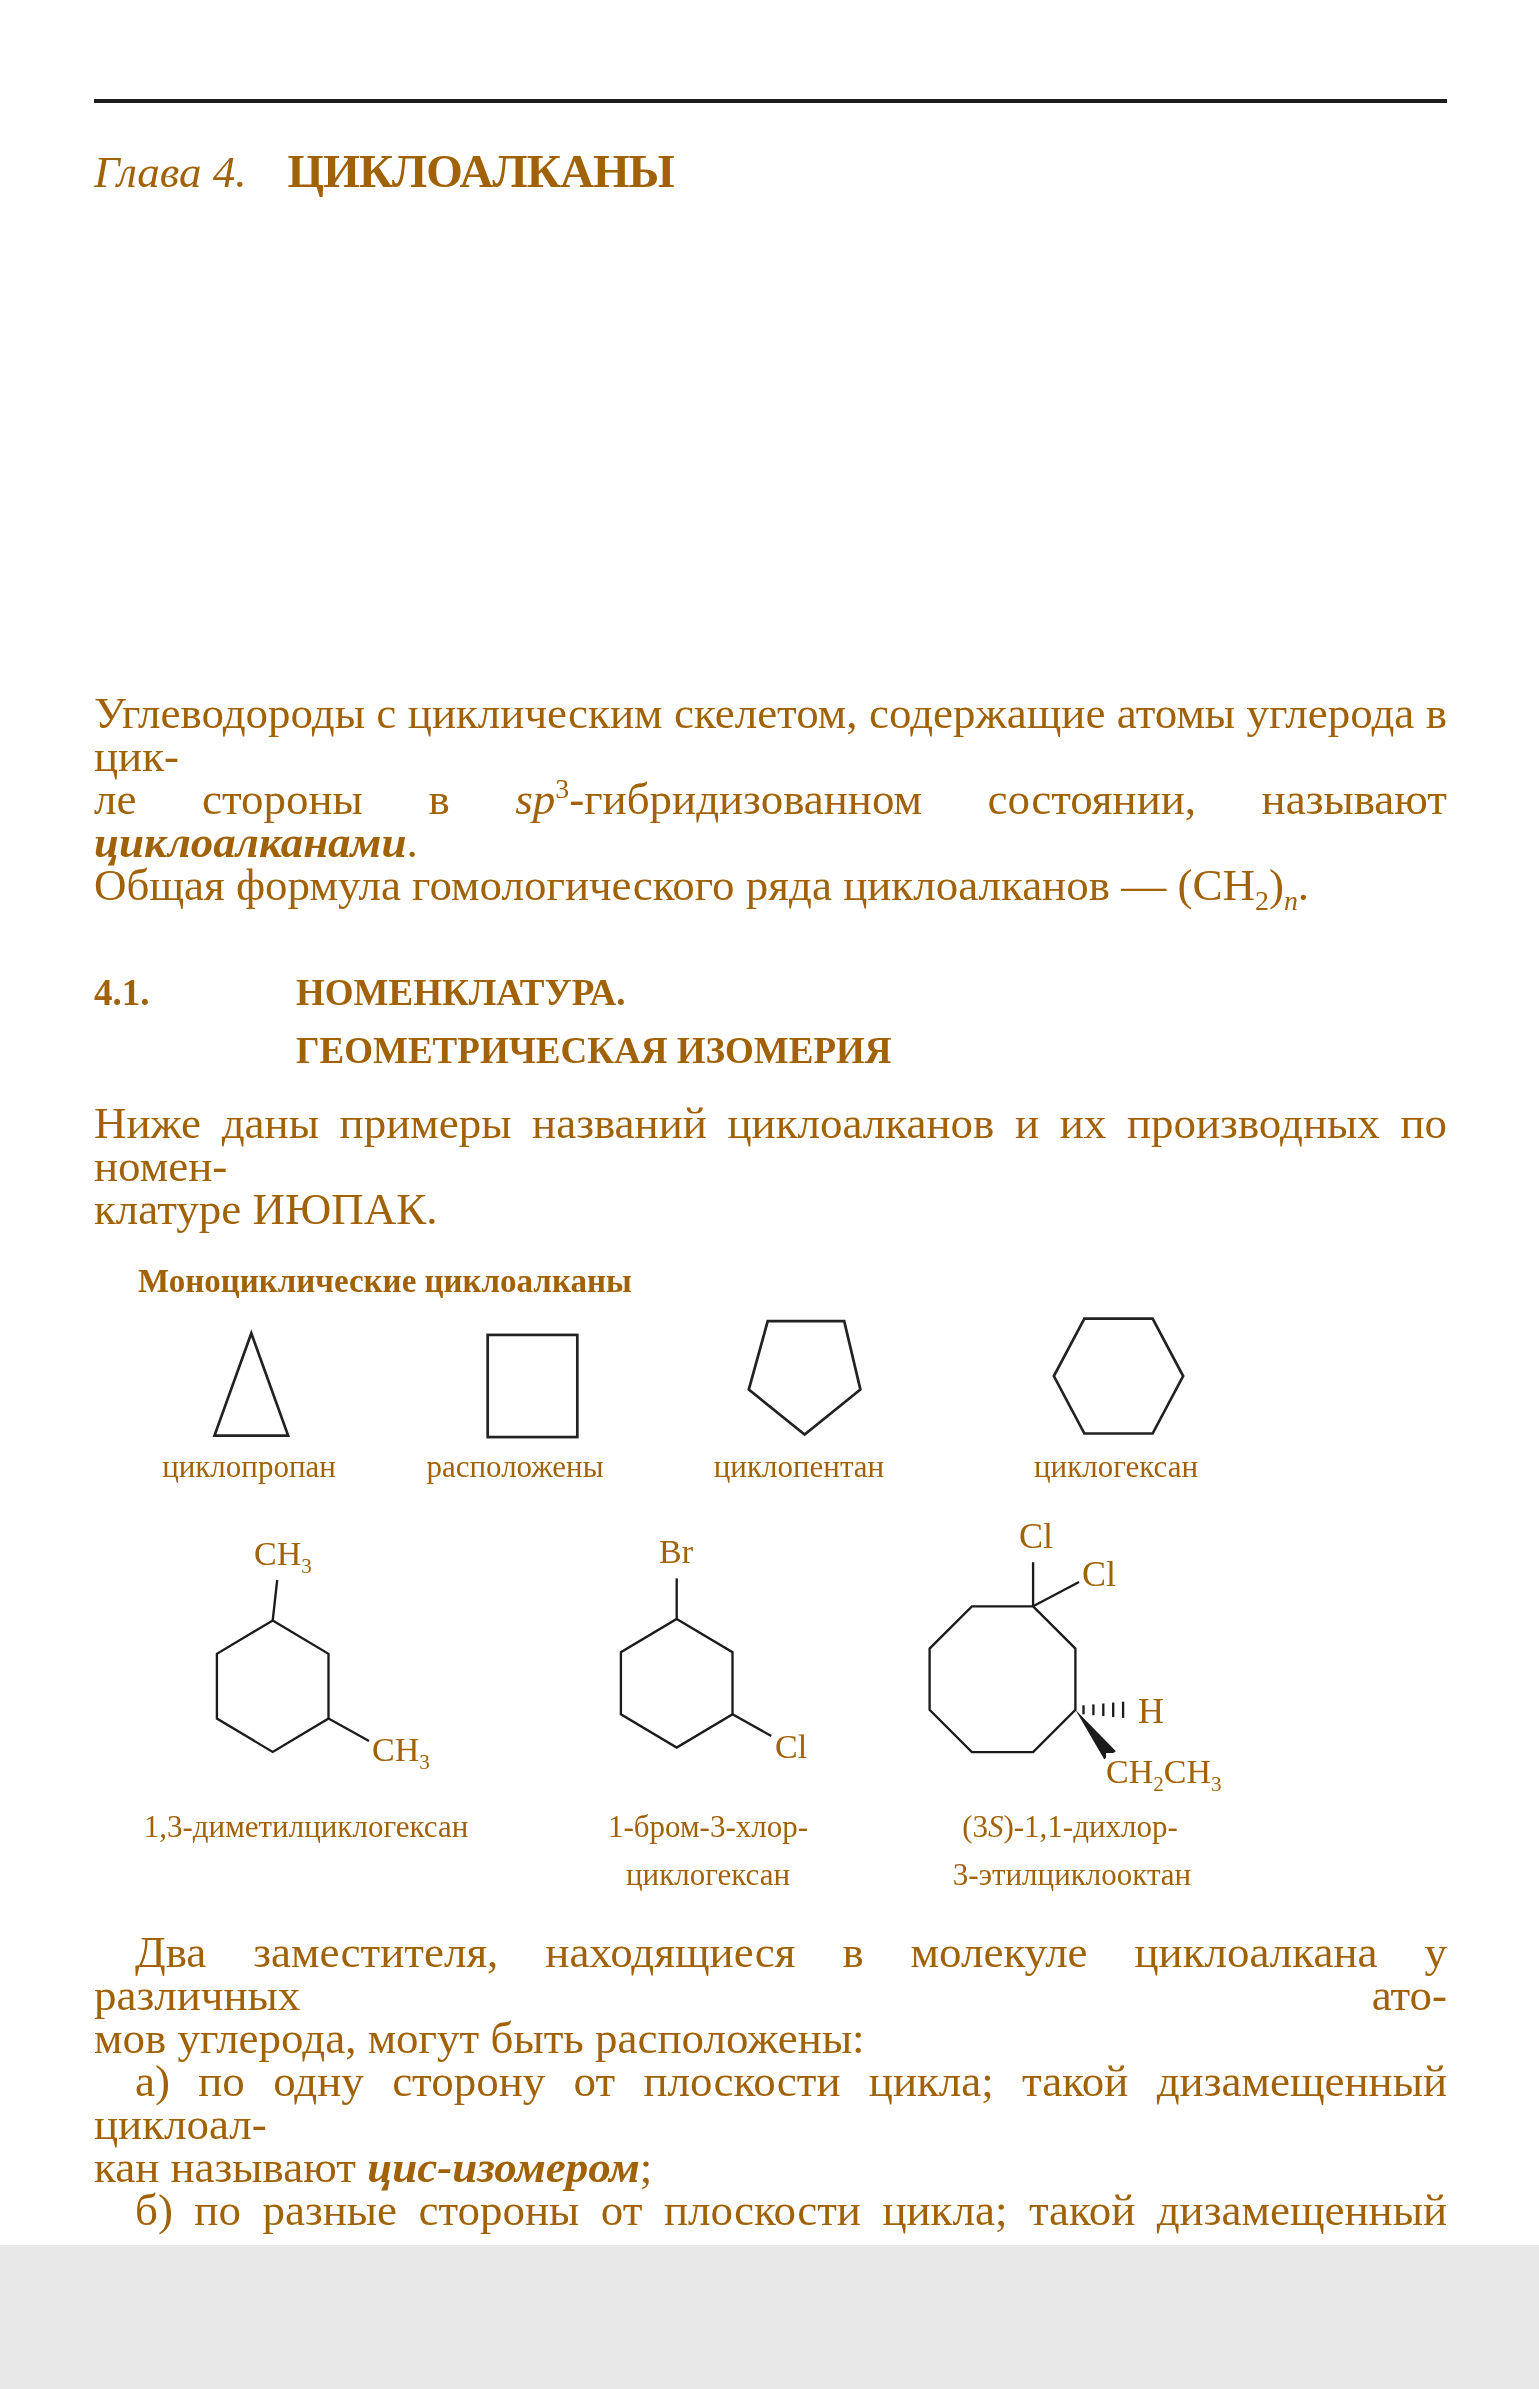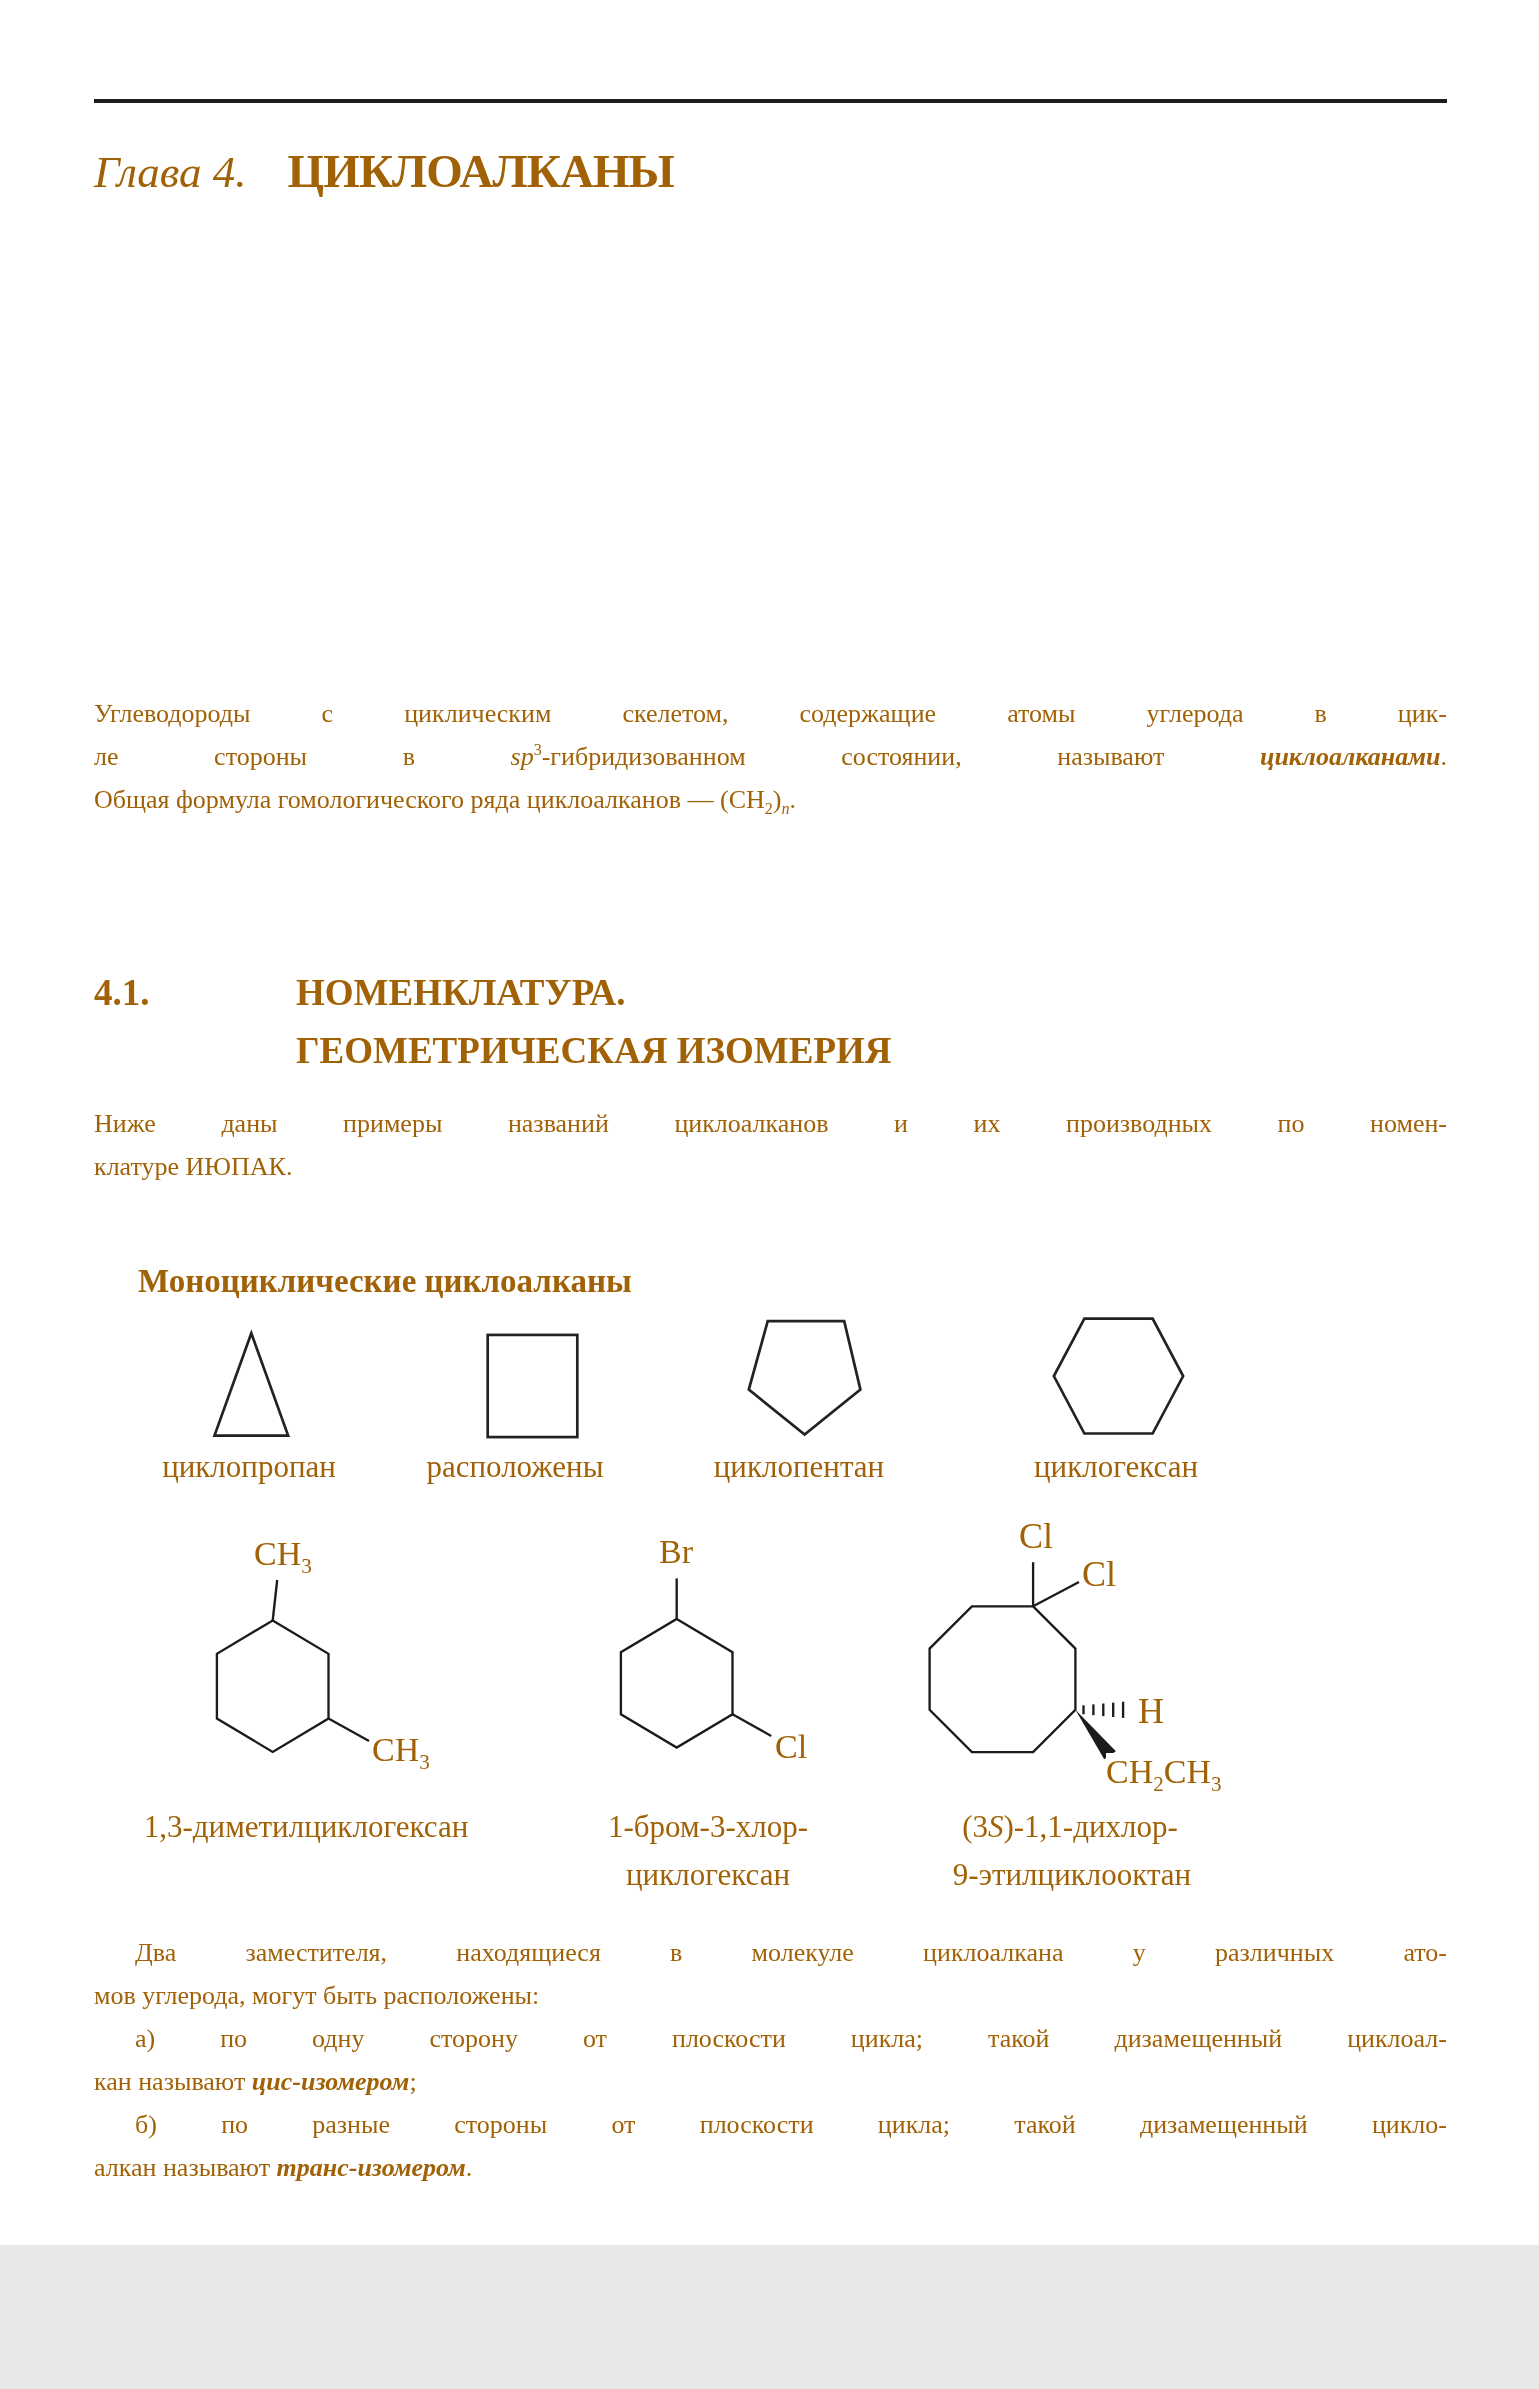--- a/index.html
+++ b/index.html
@@ -9,21 +9,21 @@
     background:#ffffff;
     font-family:"Liberation Serif", serif;
     color:#a16207;
     overflow:hidden;
   }
   .abs{position:absolute;}
   .top-rule{left:94px;top:99px;width:1353px;height:3.6px;background:#1d1d1d;}
   .chapter{left:94px;top:144px;display:flex;align-items:baseline;white-space:nowrap;}
   .chapter-label{font-style:italic;font-size:45px;}
   .chapter-title{font-weight:700;font-size:47px;margin-left:41px;letter-spacing:-0.9px;}
-  .body-text{left:94px;width:1353px;font-size:26px;line-height:43px;}
+  .body-text{left:94px;width:1353px;font-size:45px;line-height:43px;}
   .tline{width:100%;}
   .tline.tjust{text-align:justify;text-align-last:justify;-moz-text-align-last:justify;}
   .tline.tleft{text-align:left;text-align-last:left;}
   .tindent{text-indent:41px;}
   .rt-i{font-style:italic;}
   .rt-bi{font-weight:700;font-style:italic;}
   .rt-sup{font-size:0.62em;vertical-align:super;line-height:0;}
   .rt-sub{font-size:0.62em;vertical-align:sub;line-height:0;}
   .section-heading{left:94px;top:964px;display:flex;font-weight:700;font-size:37px;line-height:58px;}
   .section-number{width:202px;flex:0 0 auto;}
@@ -122,21 +122,21 @@
     <span class="atom-label" style="left:129px;top:25px;font-size:36px;"><span>Cl</span></span>
     <span class="atom-label" style="left:192px;top:63px;font-size:36px;"><span>Cl</span></span>
     <span class="atom-label" style="left:248px;top:200px;font-size:36px;"><span>H</span></span>
     <span class="atom-label" style="left:216px;top:261px;"><span>CH</span><span class="rt-sub">2</span><span>CH</span><span class="rt-sub">3</span></span>
   </div>
 
   <div class="abs caption" style="left:306px;top:1809px;"><span>1,3-диметилциклогексан</span></div>
   <div class="abs caption" style="left:708px;top:1809px;"><span>1-бром-3-хлор-</span></div>
   <div class="abs caption" style="left:708px;top:1857px;"><span>циклогексан</span></div>
   <div class="abs caption" style="left:1070px;top:1809px;"><span>(3</span><span class="rt-i">S</span><span>)-1,1-дихлор-</span></div>
-  <div class="abs caption" style="left:1072px;top:1857px;"><span>9-этилциклооктан</span></div>
+  <div class="abs caption" style="left:1072px;top:1857px;"><span>3-этилциклооктан</span></div>
 
   <div class="abs body-text" style="top:1931px;">
       <div class="tline tjust tindent"><span>Два заместителя, находящиеся в молекуле циклоалкана у различных ато-</span></div>
       <div class="tline tleft"><span>мов углерода, могут быть расположены:</span></div>
       <div class="tline tjust tindent"><span>а) по одну сторону от плоскости цикла; такой дизамещенный циклоал-</span></div>
       <div class="tline tleft"><span>кан называют </span><span class="rt-bi">цис-изомером</span><span>;</span></div>
       <div class="tline tjust tindent"><span>б) по разные стороны от плоскости цикла; такой дизамещенный цикло-</span></div>
       <div class="tline tleft"><span>алкан называют </span><span class="rt-bi">транс-изомером</span><span>.</span></div>
     </div>
 

